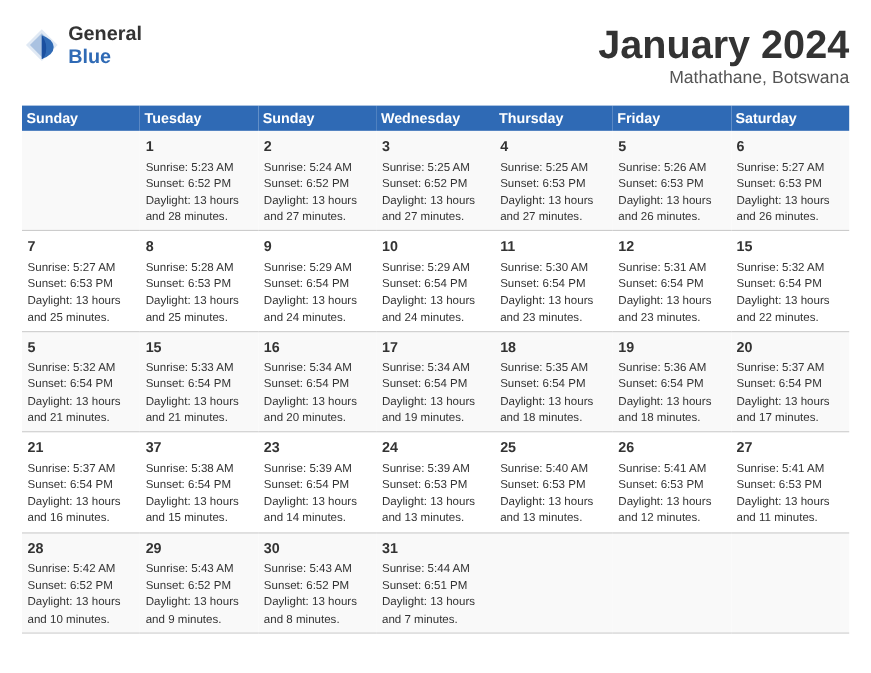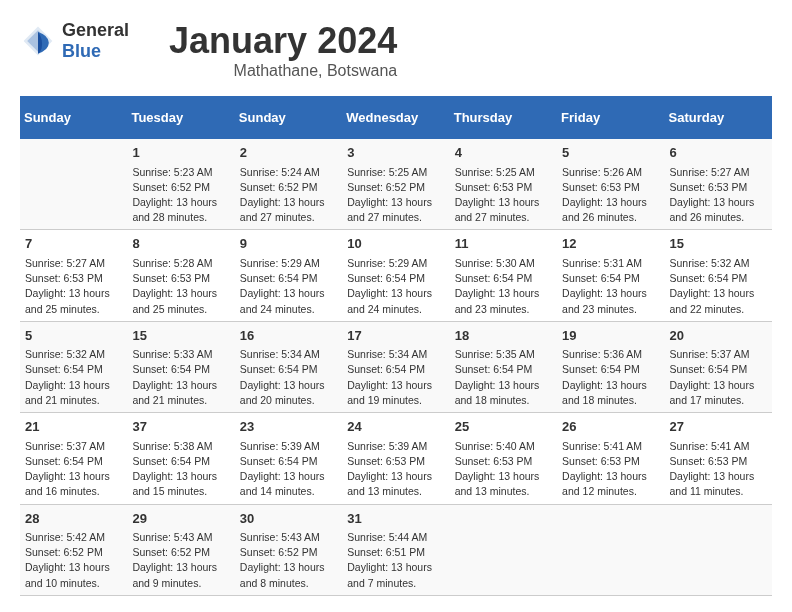--- a/index.html
+++ b/index.html
@@ -5,22 +5,24 @@
     * { margin: 0; padding: 0; box-sizing: border-box; }
     body {
       font-family: Arial, sans-serif;
       background: #fff;
       width: 792px;
       min-height: 612px;
       padding: 20px;
     }
     .header {
       display: flex;
+      justify-content: space-between;
       align-items: flex-start;
       margin-bottom: 16px;
+      gap: 40px;
     }
     .logo {
       display: flex;
       align-items: center;
       gap: 6px;
     }
     .logo-icon {
       width: 36px;
       height: 36px;
     }
@@ -38,21 +40,21 @@
       color: #555;
     }
     table {
       width: 100%;
       border-collapse: collapse;
       font-size: 11px;
     }
     thead tr th {
       background-color: #2f6ab5;
       color: #fff;
-      padding: 14px 4px;
+      padding: 4px 4px;
       text-align: left;
       font-size: 13px;
       font-weight: bold;
     }
     tbody tr {
       border-bottom: 1px solid #ccc;
     }
     tbody tr:nth-child(odd) {
       background-color: #f9f9f9;
     }

